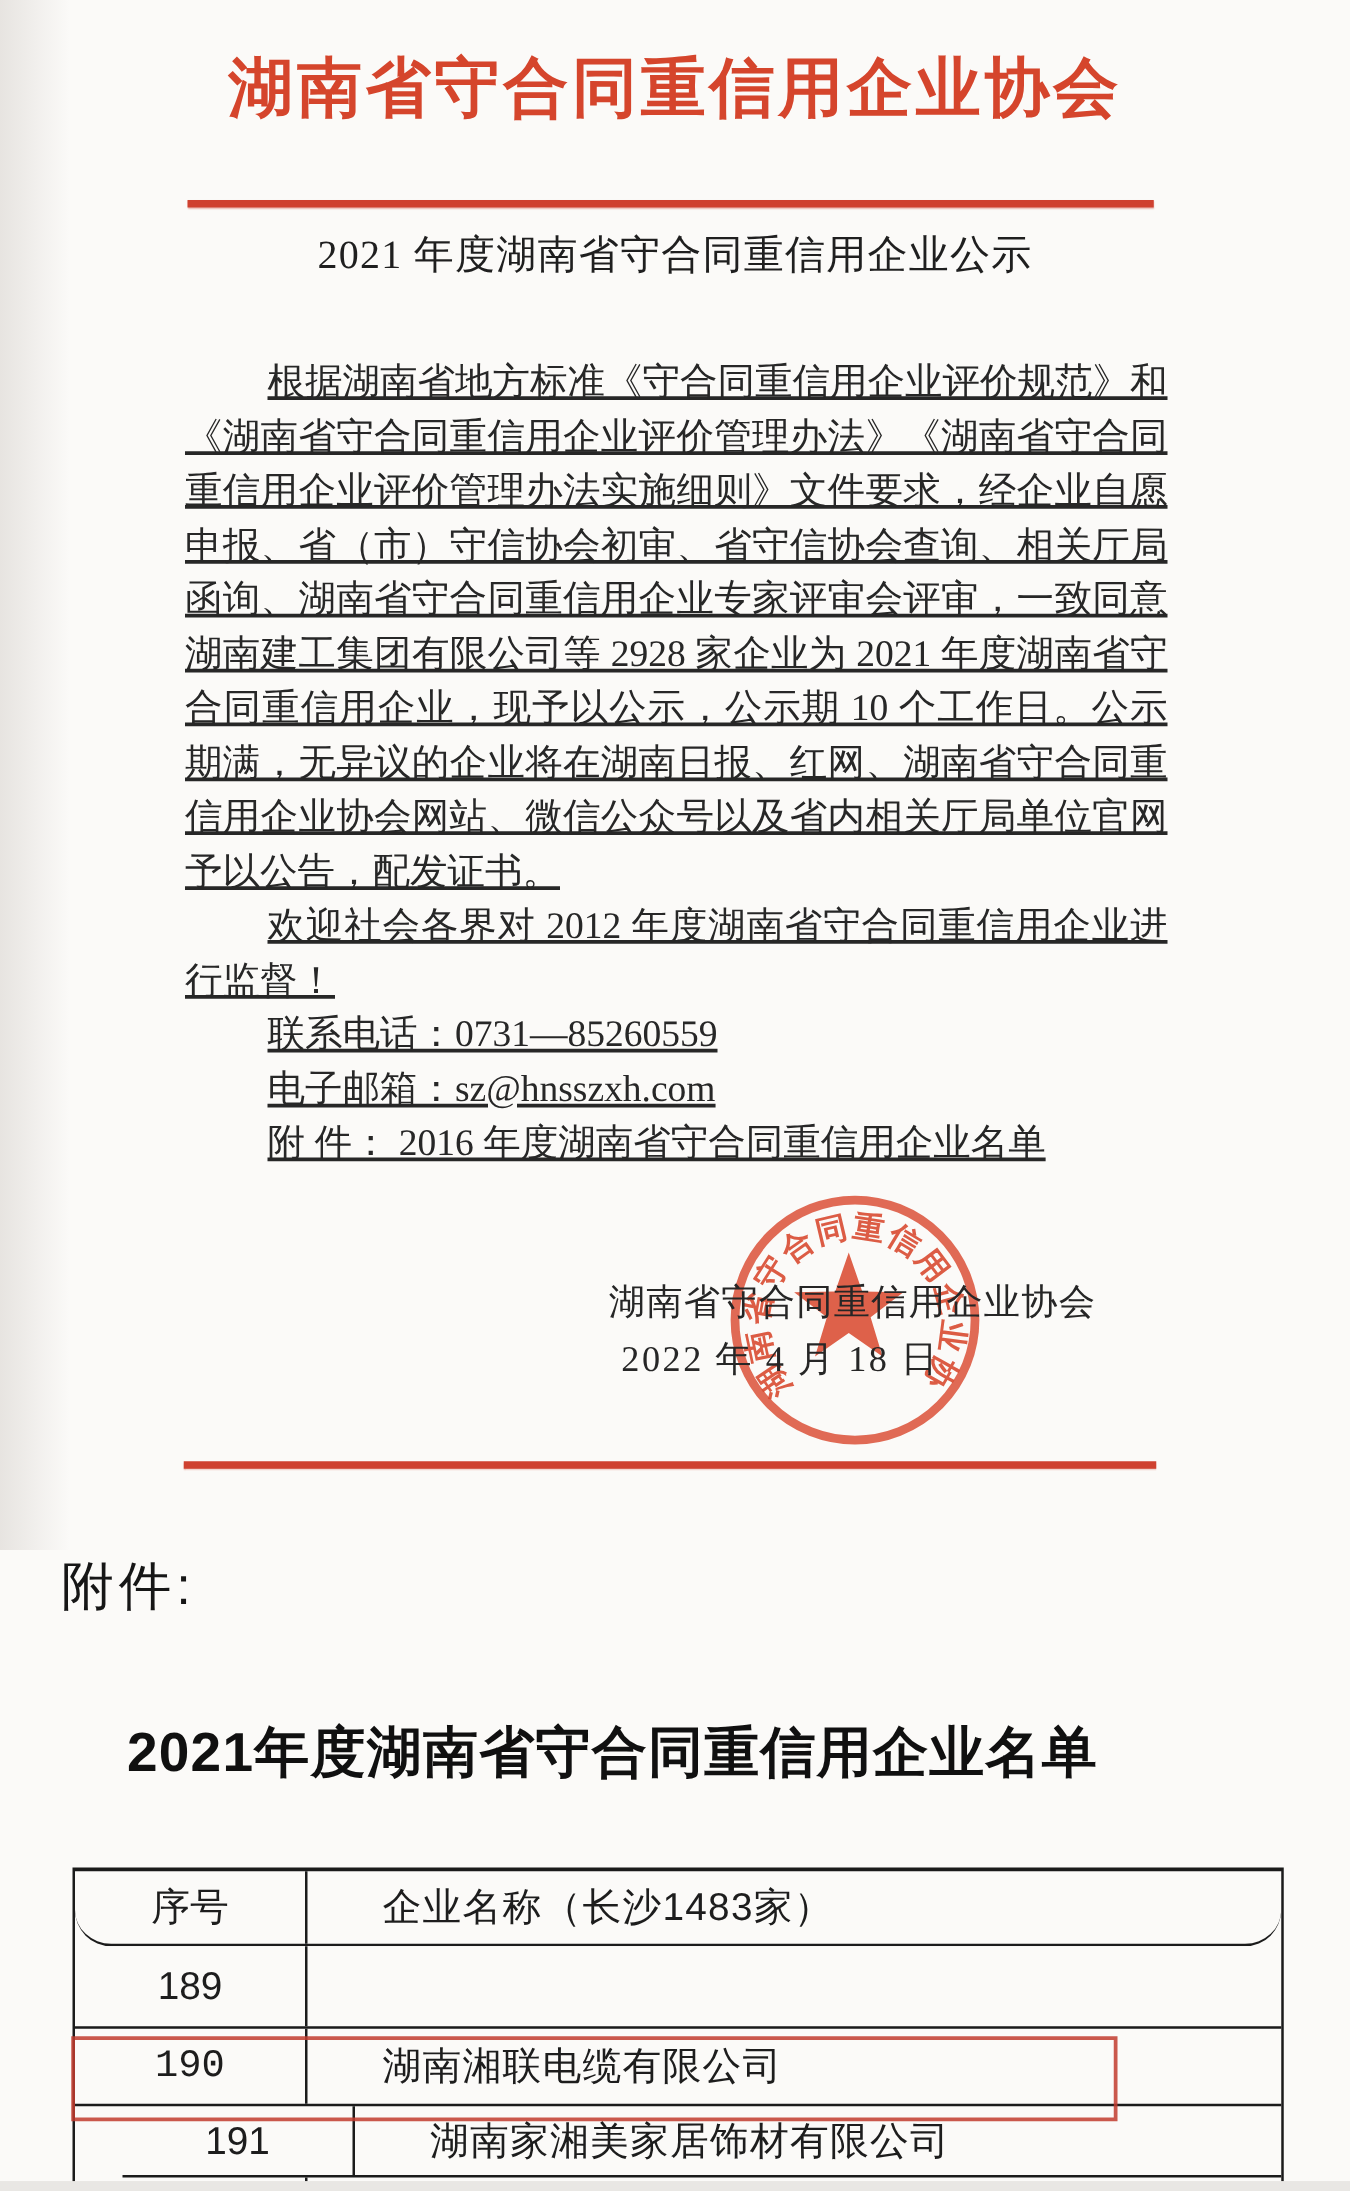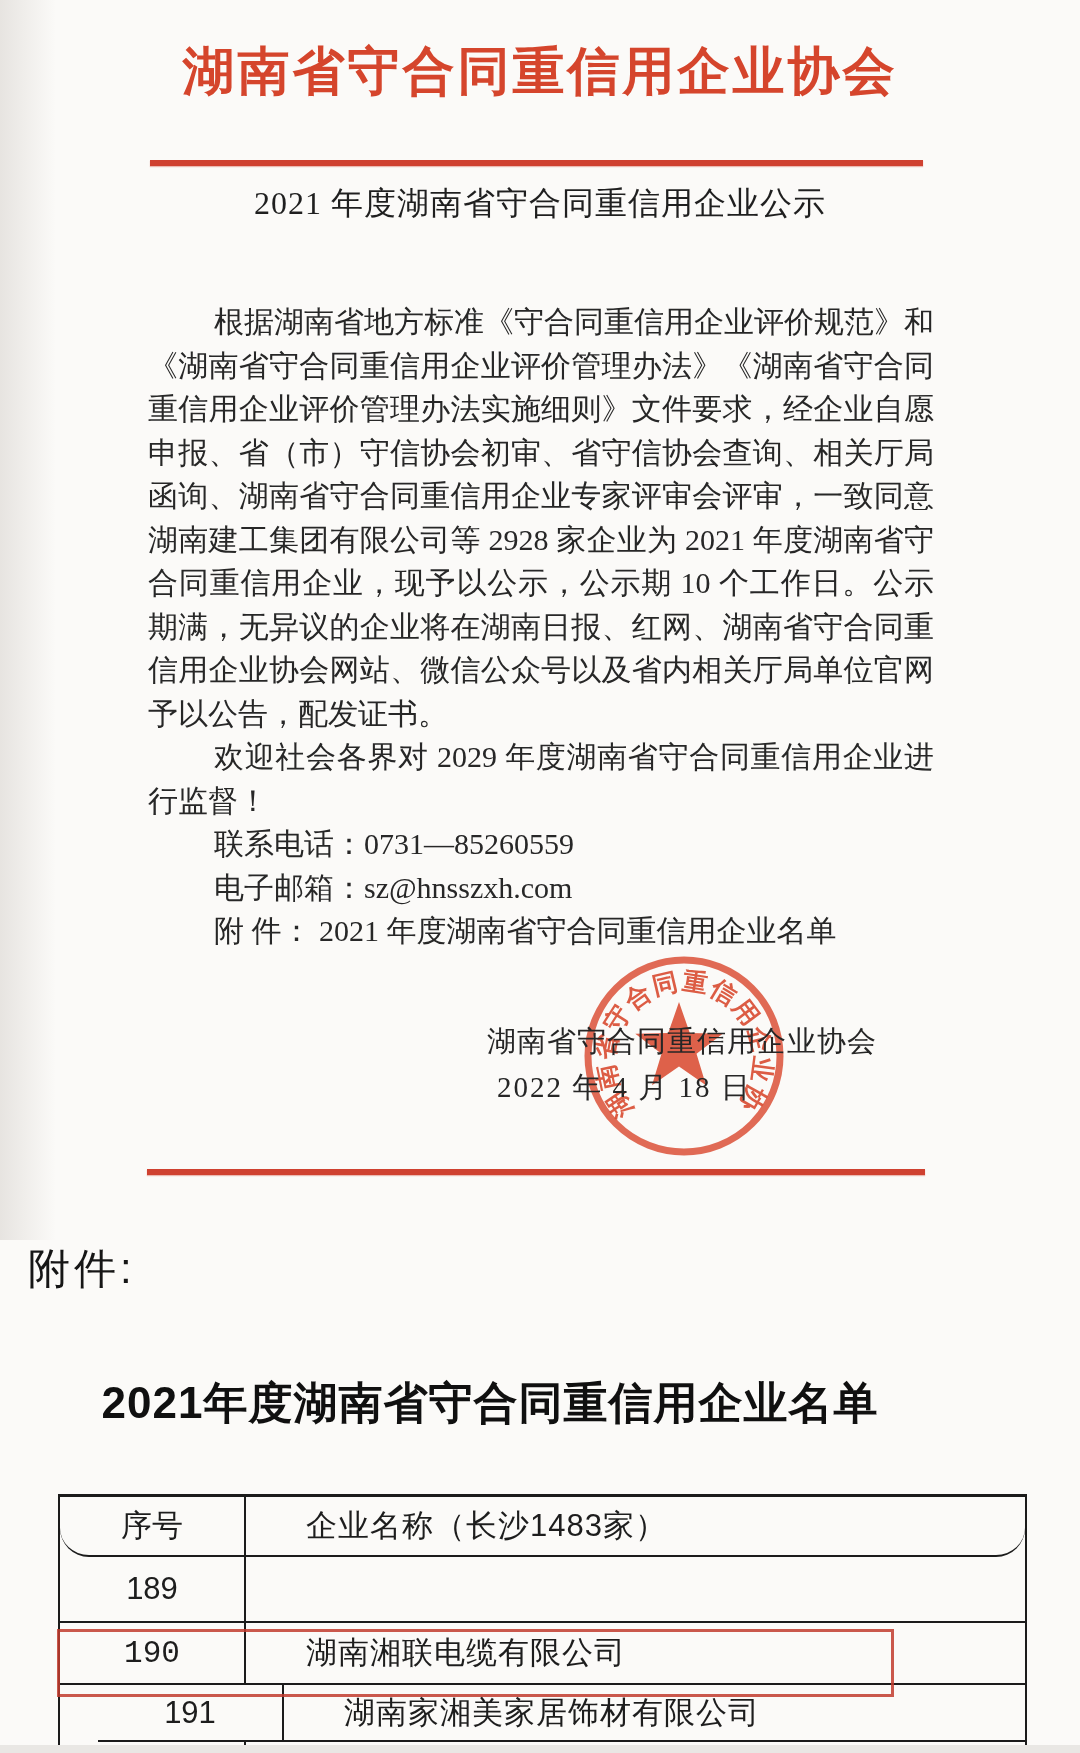--- a/index.html
+++ b/index.html
@@ -22,35 +22,35 @@
     position:absolute; height:6px; background:#cf4130;
     box-shadow:0 1px 1px rgba(207,65,48,0.35);
   }
   .rule-top { left:150px; top:160px; width:773px; }
   .rule-bottom { left:147px; top:1169px; width:778px; }
   .doc-title {
     position:absolute; top:184px; left:0; width:1080px; text-align:center;
     font-size:32px; line-height:38px; color:#1f1f1f; letter-spacing:1px;
   }
   .body-block {
-    position:absolute; left:148px; top:300px; width:786px;
-    font-size:30px; line-height:43.5px; color:#272727; text-align:justify;
+    position:absolute; left:148px; top:284px; width:786px;
+    font-size:30px; line-height:43.5px; color:#272727; text-align:justify;text-decoration:underline;
   }
   .body-block p { margin:0; text-indent:2.2em; }
   .seal { position:absolute; left:574px; top:948px; width:220px; height:220px; }
   .sig-org {
     position:absolute; left:487px; top:1022px; font-size:29px;
     color:#262626; letter-spacing:1px;
   }
   .sig-date {
     position:absolute; left:497px; top:1068px; font-size:29px;
     color:#262626; letter-spacing:2px;
   }
   .attachment-label {
-    position:absolute; left:28px; top:1244px; font-size:42px; line-height:50px;
+    position:absolute; left:49px; top:1244px; font-size:42px; line-height:50px;
     font-family:"Liberation Sans","DejaVu Sans",sans-serif;
     color:#161616; letter-spacing:4px; font-weight:500;
   }
   .list-title {
     position:absolute; left:-50px; top:1378px; width:1080px; text-align:center;
     font-size:44px; line-height:50px; font-weight:bold;
     font-family:"Liberation Sans","DejaVu Sans",sans-serif;
     color:#101010; letter-spacing:1px;
   }
   .companies-table {
@@ -83,24 +83,24 @@
 <div class="page">
 
   <div class="assoc-title">湖南省守合同重信用企业协会</div>
 
   <div class="rule-top"></div>
 
   <div class="doc-title">2021 年度湖南省守合同重信用企业公示</div>
 
   <div class="body-block">
     <p>根据湖南省地方标准《守合同重信用企业评价规范》和《湖南省守合同重信用企业评价管理办法》《湖南省守合同重信用企业评价管理办法实施细则》文件要求，经企业自愿申报、省（市）守信协会初审、省守信协会查询、相关厅局函询、湖南省守合同重信用企业专家评审会评审，一致同意湖南建工集团有限公司等 2928 家企业为 2021 年度湖南省守合同重信用企业，现予以公示，公示期 10 个工作日。公示期满，无异议的企业将在湖南日报、红网、湖南省守合同重信用企业协会网站、微信公众号以及省内相关厅局单位官网予以公告，配发证书。</p>
-    <p>欢迎社会各界对 2029 年度湖南省守合同重信用企业进行监督！</p>
+    <p>欢迎社会各界对 2012 年度湖南省守合同重信用企业进行监督！</p>
     <p>联系电话：0731—85260559</p>
     <p>电子邮箱：sz@hnsszxh.com</p>
-    <p>附 件： 2021 年度湖南省守合同重信用企业名单</p>
+    <p>附 件： 2016 年度湖南省守合同重信用企业名单</p>
   </div>
 
   <svg class="seal" viewBox="0 0 220 220">
     <circle cx="110" cy="108" r="96" fill="none" stroke="#d94b31" stroke-width="7" opacity="0.82"></circle>
     <polygon points="105,54 115.8,85.1 148.7,85.8 122.5,105.7 132,137.2 105,118.4 78,137.2 87.5,105.7 61.3,85.8 94.2,85.1" fill="#d94b31" opacity="0.88"></polygon>
     <path id="sealArc" d="M 60.5,161.5 A 70,70 0 1 1 159.5,161.5" fill="none"></path>
     <text font-size="25" font-weight="bold" fill="#d94b31" letter-spacing="2" opacity="0.9" font-family="Liberation Sans, DejaVu Sans, sans-serif">
       <textPath href="#sealArc">湖南省守合同重信用企业协会</textPath>
     </text>
   </svg>

